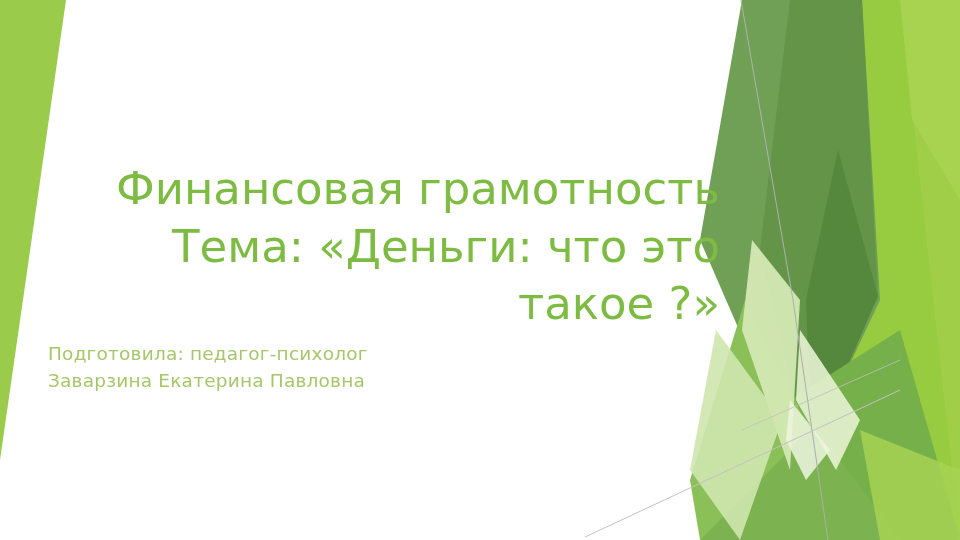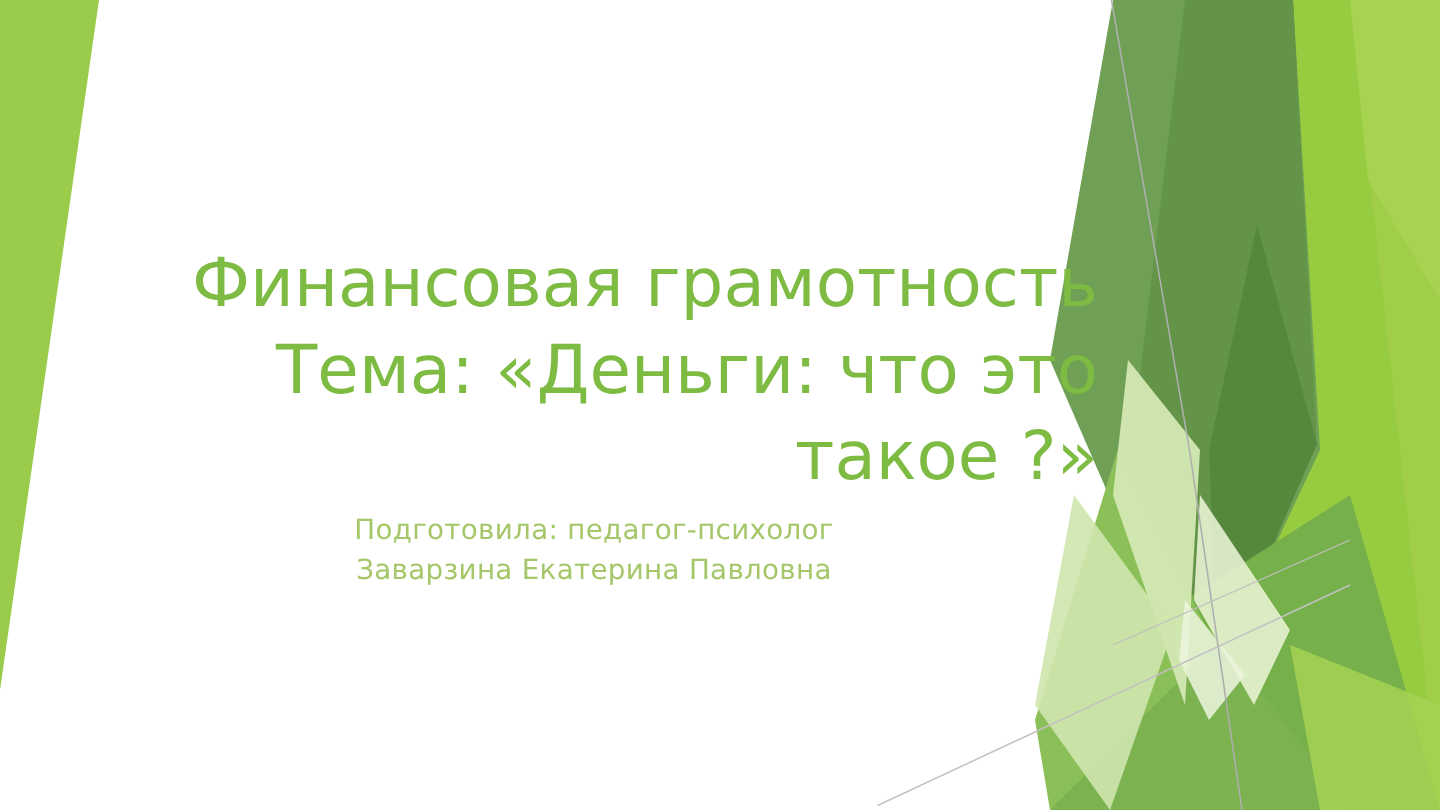--- a/index.html
+++ b/index.html
@@ -18,21 +18,21 @@
   #decor-svg {
     position: absolute;
     top: 0;
     left: 0;
     width: 960px;
     height: 540px;
     pointer-events: none;
   }
   #text-block {
     position: absolute;
-    left: 60px;
+    left: 48px;
     top: 160px;
     width: 672px;
     text-align: right;
     z-index: 5;
   }
   #slide-title {
     margin: 0;
     font-family: "DejaVu Sans", "Liberation Sans", sans-serif;
     font-weight: 400;
     font-size: 45px;
@@ -43,21 +43,21 @@
     text-align: right;
   }
   #slide-subtitle {
     margin: 8px 0 0 0;
     font-family: "DejaVu Sans", "Liberation Sans", sans-serif;
     font-weight: 400;
     font-size: 18.5px;
     line-height: 1.45;
     color: #A5C76A;
     white-space: pre-line;
-    text-align: center;
+    text-align: left;
     letter-spacing: 0.2px;
   }
 </style>
 </head>
 <body>
 
 <div id="slide">
 
   <svg id="decor-svg" viewBox="0 0 960 540" preserveAspectRatio="none" xmlns="http://www.w3.org/2000/svg">
 

